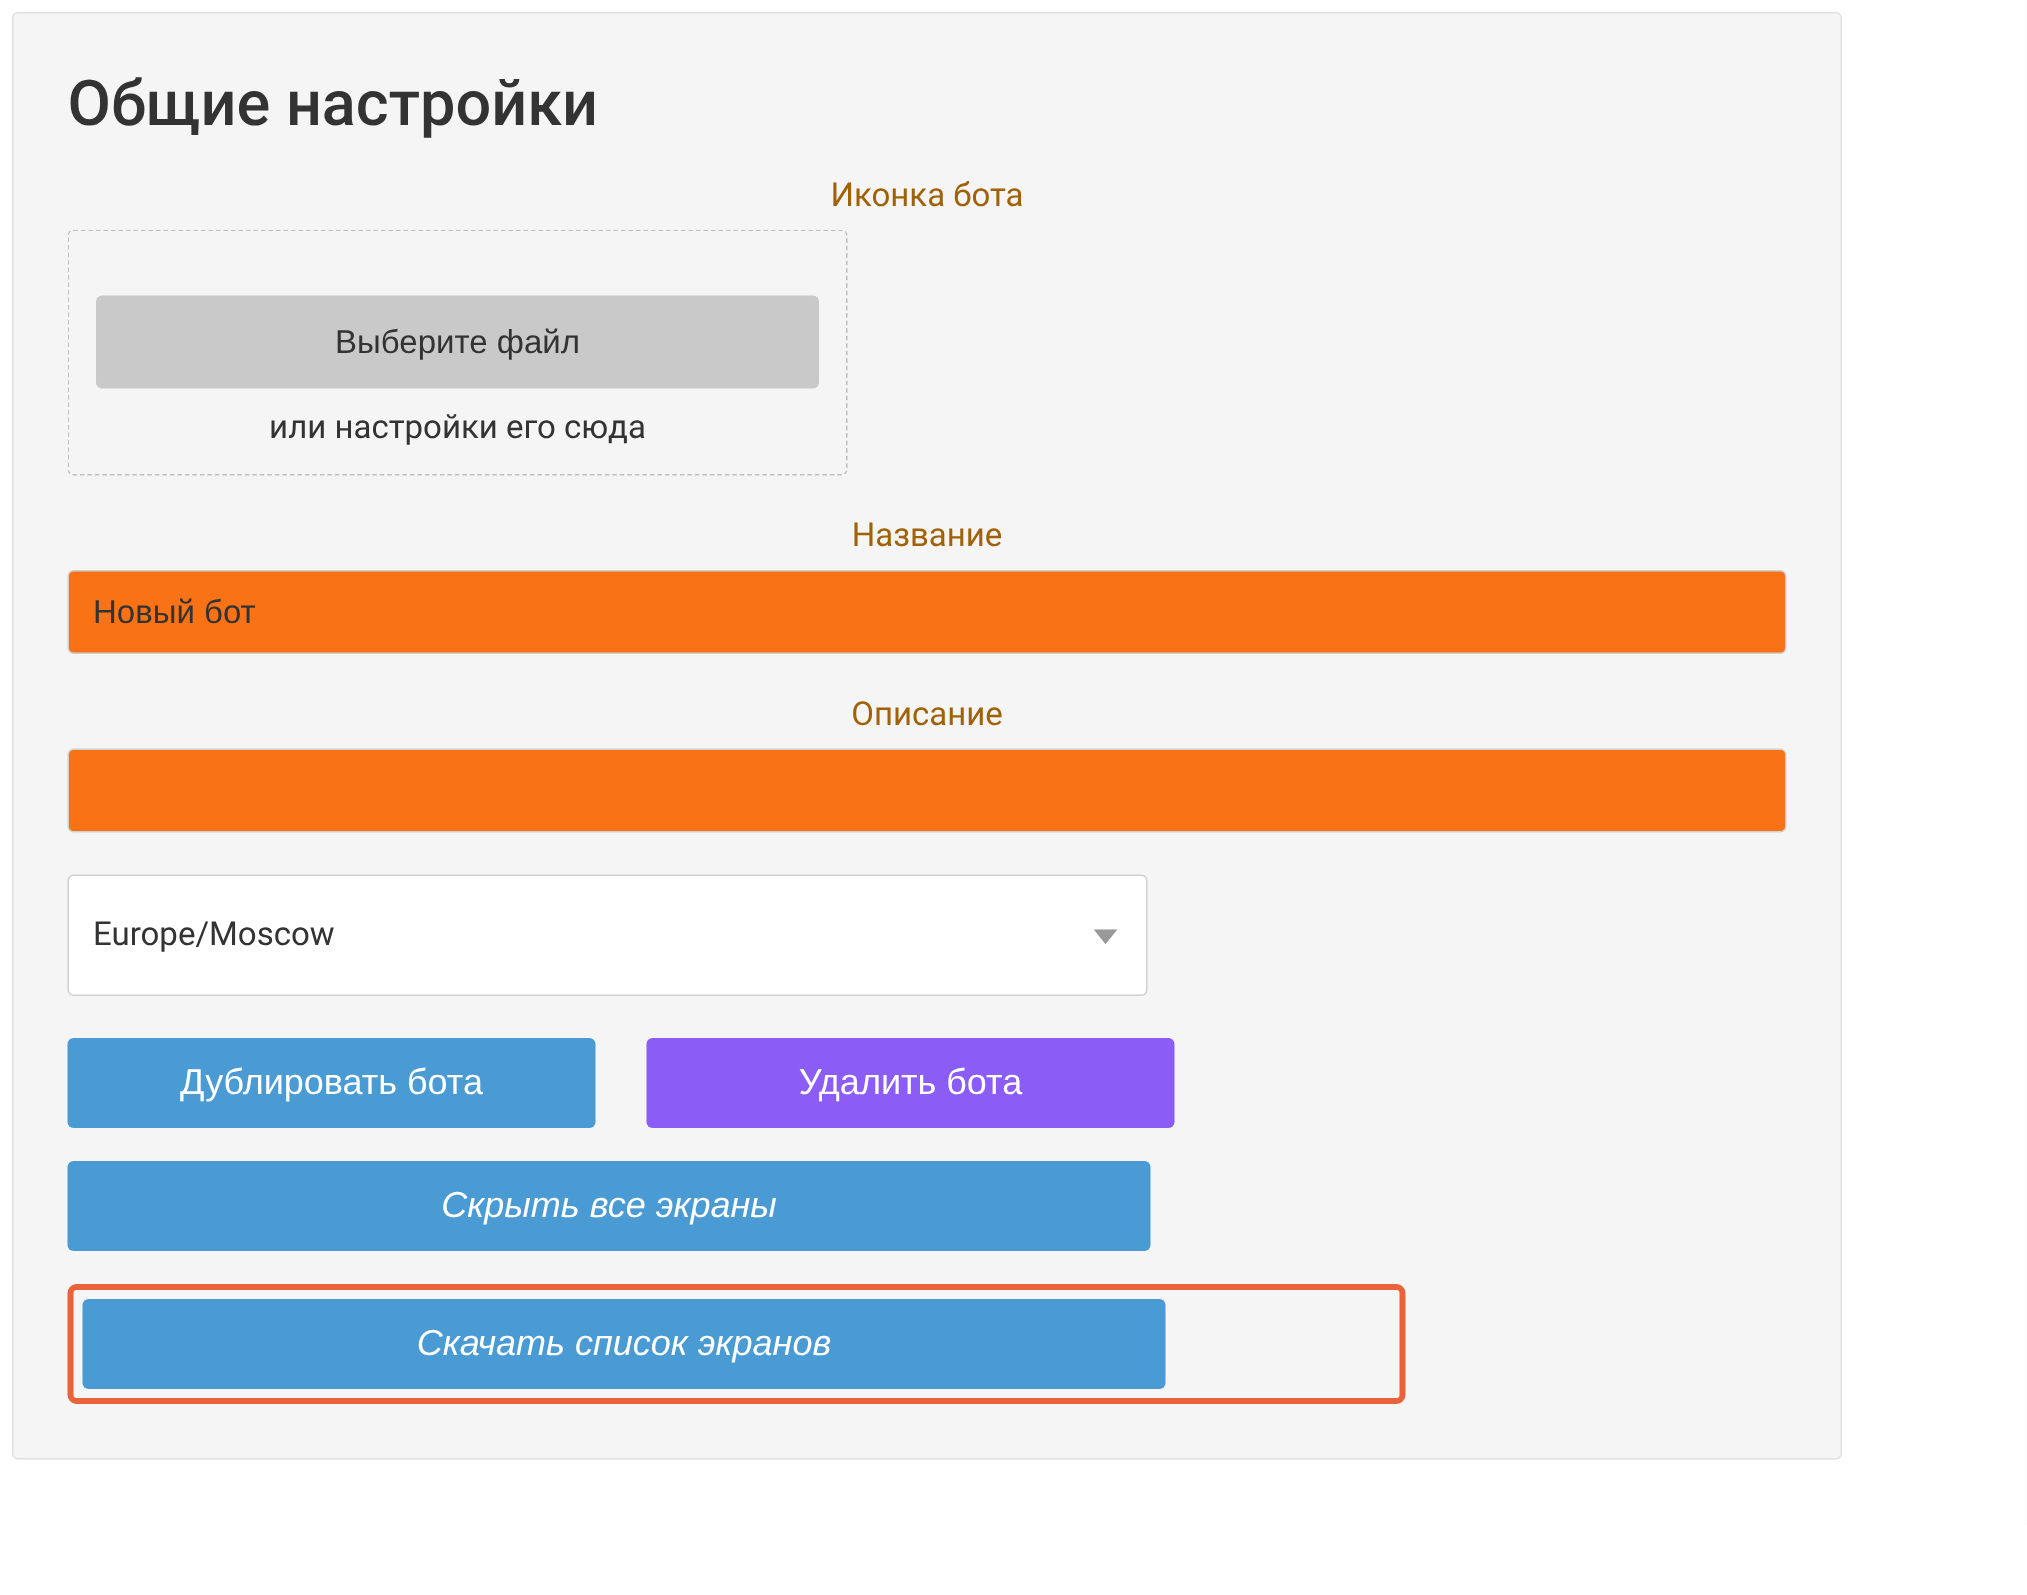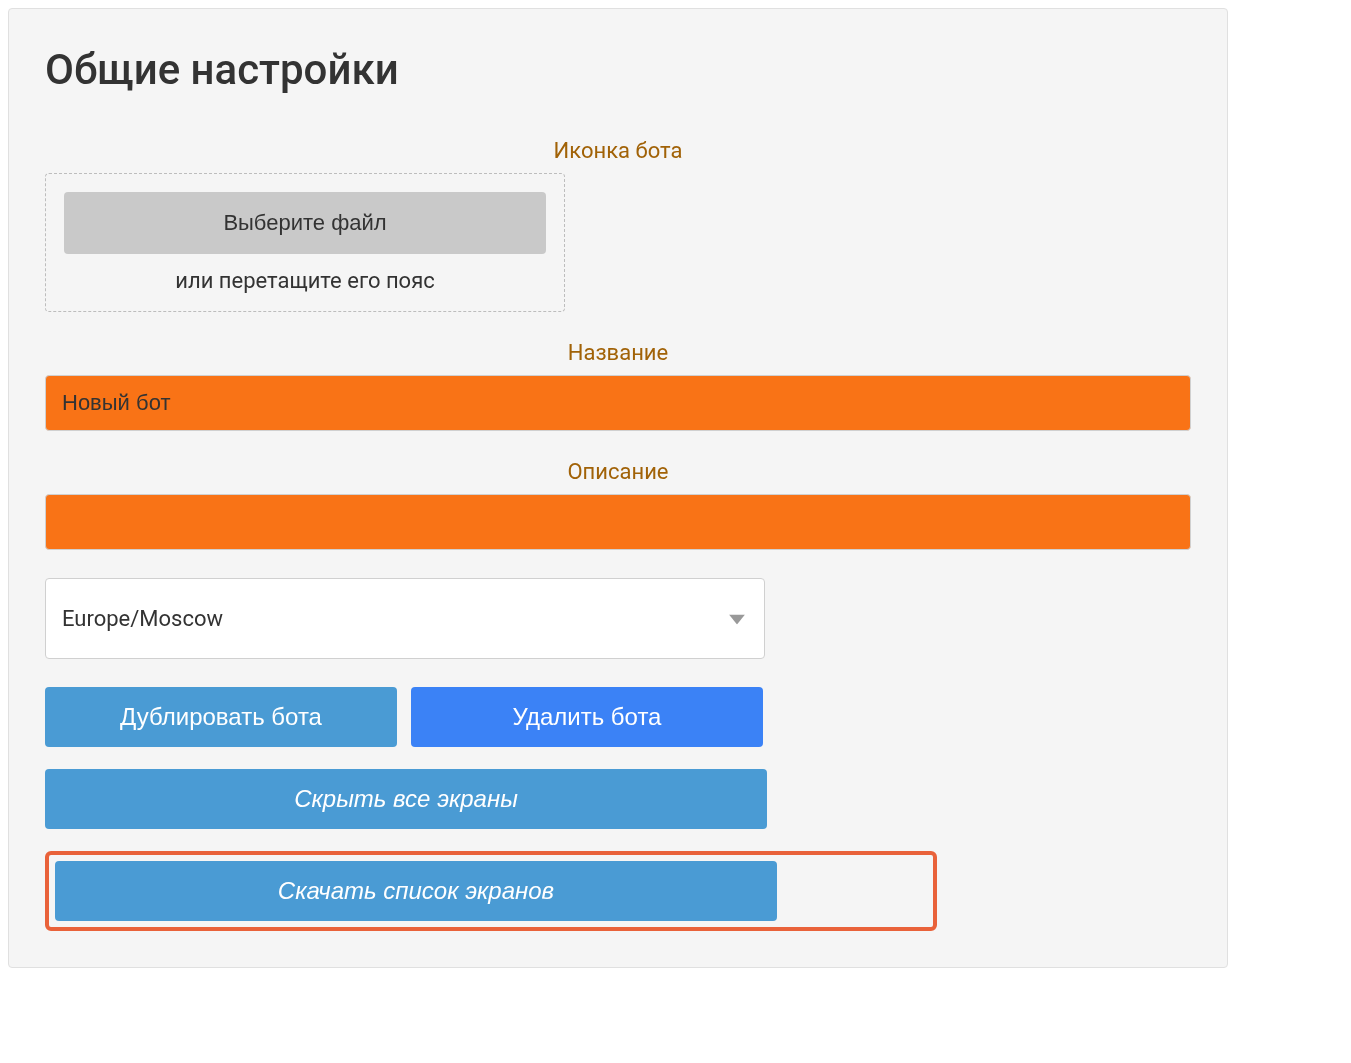--- a/index.html
+++ b/index.html
@@ -16,21 +16,21 @@
       background: #f5f5f5;
       border: 1px solid #e0e0e0;
       border-radius: 4px;
       padding: 36px;
       width: 1220px;
     }
     .page-title {
       font-size: 42px;
       font-weight: 500;
       color: #333333;
-      margin-bottom: 44px;
+      margin-bottom: 24px;
     }
     .field-group {
       margin-bottom: 28px;
     }
     .field-label {
       font-size: 22px;
       color: #a16207;
       margin-bottom: 10px;
       display: block;
       text-align: center;
@@ -45,20 +45,21 @@
     .file-select-btn {
       background: #c9c9c9;
       border: none;
       border-radius: 4px;
       width: 100%;
       padding: 18px 0;
       font-size: 22px;
       color: #333333;
       cursor: pointer;
       margin-bottom: 14px;
+      margin-top: 25px;
     }
     .dropzone-hint {
       font-size: 22px;
       color: #333333;
     }
     .text-input {
       width: 100%;
       padding: 14px 16px;
       font-size: 22px;
       color: #333333;
@@ -90,37 +91,37 @@
       transform: translateY(-50%);
       pointer-events: none;
     }
     .select-caret svg {
       width: 16px;
       height: 10px;
       fill: #999999;
     }
     .button-row {
       display: flex;
-      gap: 14px;
+      gap: 34px;
       margin-bottom: 22px;
     }
     .btn {
       border: none;
       border-radius: 4px;
       padding: 16px 0;
       font-size: 24px;
       color: #ffffff;
       cursor: pointer;
       text-align: center;
     }
     .btn-blue {
       background: #4a9bd4;
     }
     .btn-orange {
-      background: #3b82f6;
+      background: #8b5cf6;
     }
     .btn-half {
       width: 352px;
     }
     .btn-full {
       width: 722px;
       font-style: italic;
     }
     .highlight-wrap {
       border: 4px solid #e9623a;
@@ -133,21 +134,21 @@
 </head>
 <body>
 
 <div class="panel">
   <h1 class="page-title">Общие настройки</h1>
 
   <div class="field-group">
     <label class="field-label">Иконка бота</label>
     <div class="dropzone">
       <button class="file-select-btn">Выберите файл</button>
-      <div class="dropzone-hint">или перетащите его пояс</div>
+      <div class="dropzone-hint">или настройки его сюда</div>
     </div>
   </div>
 
   <div class="field-group">
     <label class="field-label">Название</label>
     <input type="text" class="text-input" value="Новый бот" style="">
   </div>
 
   <div class="field-group">
     <label class="field-label">Описание</label>

